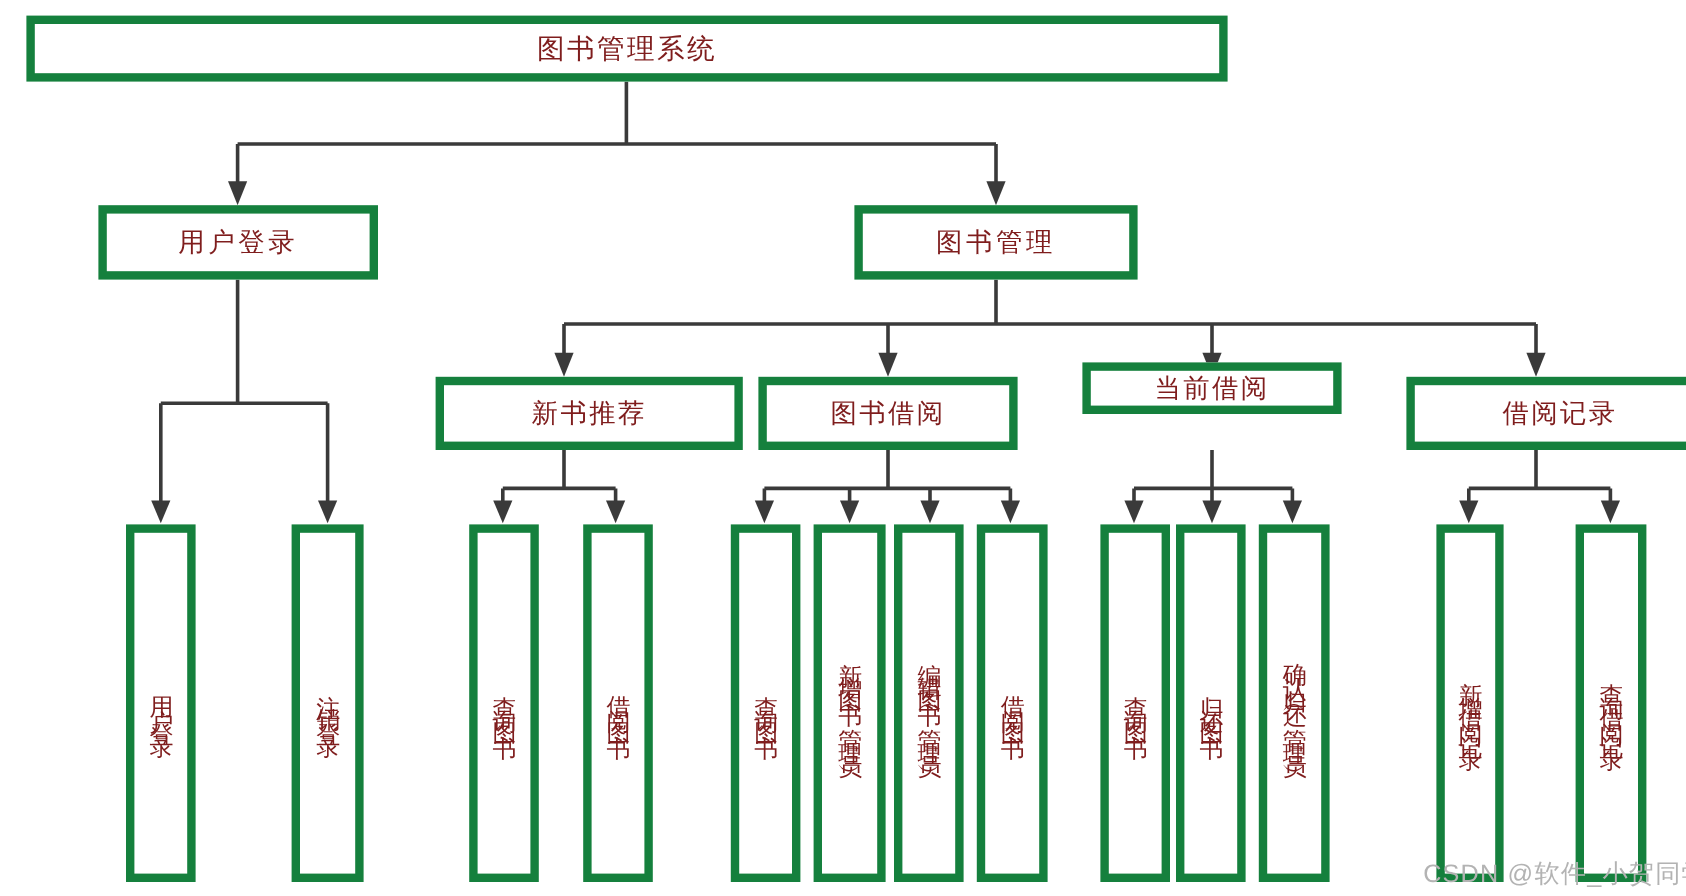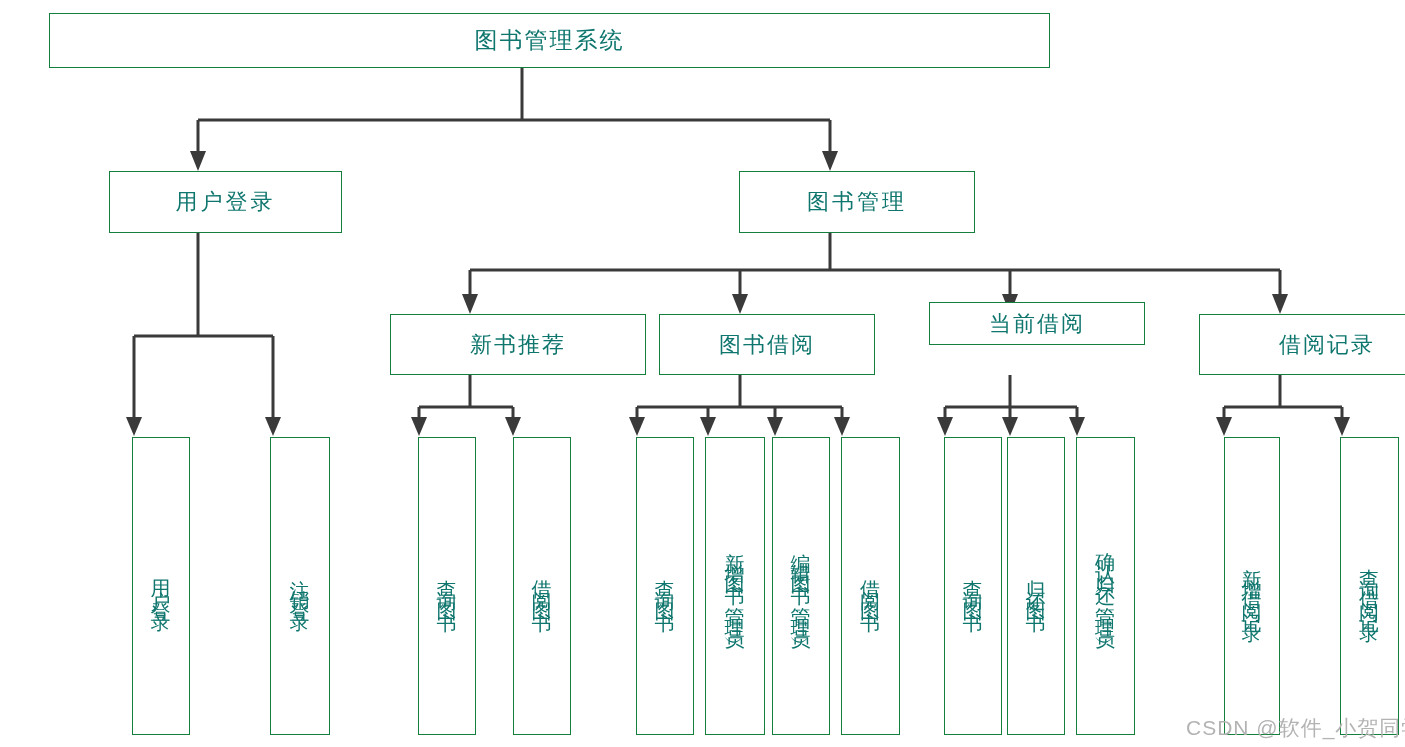--- a/index.html
+++ b/index.html
@@ -3,22 +3,22 @@
 <meta charset="utf-8">
 <style>
   html,body{margin:0;padding:0;background:#ffffff;}
   .canvas{
     position:relative;width:1405px;height:747px;background:#ffffff;
     font-family:"Liberation Sans","DejaVu Sans",sans-serif;overflow:hidden;
   }
   .wires{position:absolute;left:0;top:0;width:1405px;height:747px;}
   .node{
     position:absolute;box-sizing:border-box;background:#ffffff;
-    border:1px solid #15803d;display:flex;align-items:center;justify-content:center;
-    color:#0f766e;z-index:2;margin-left:27px;
+    border:7px solid #15803d;display:flex;align-items:center;justify-content:center;
+    color:#7f1d1d;z-index:2;
   }
   .node-root span{font-size:23px;letter-spacing:2px;}
   .node-l2 span{font-size:22px;letter-spacing:3px;}
   .node-l3 span{font-size:22px;letter-spacing:2px;}
   .leaf{top:437px;height:298px;}
   .leaf span{
     writing-mode:vertical-rl;text-orientation:mixed;
     font-size:20px;letter-spacing:11px;line-height:1;white-space:nowrap;
   }
   .watermark{

